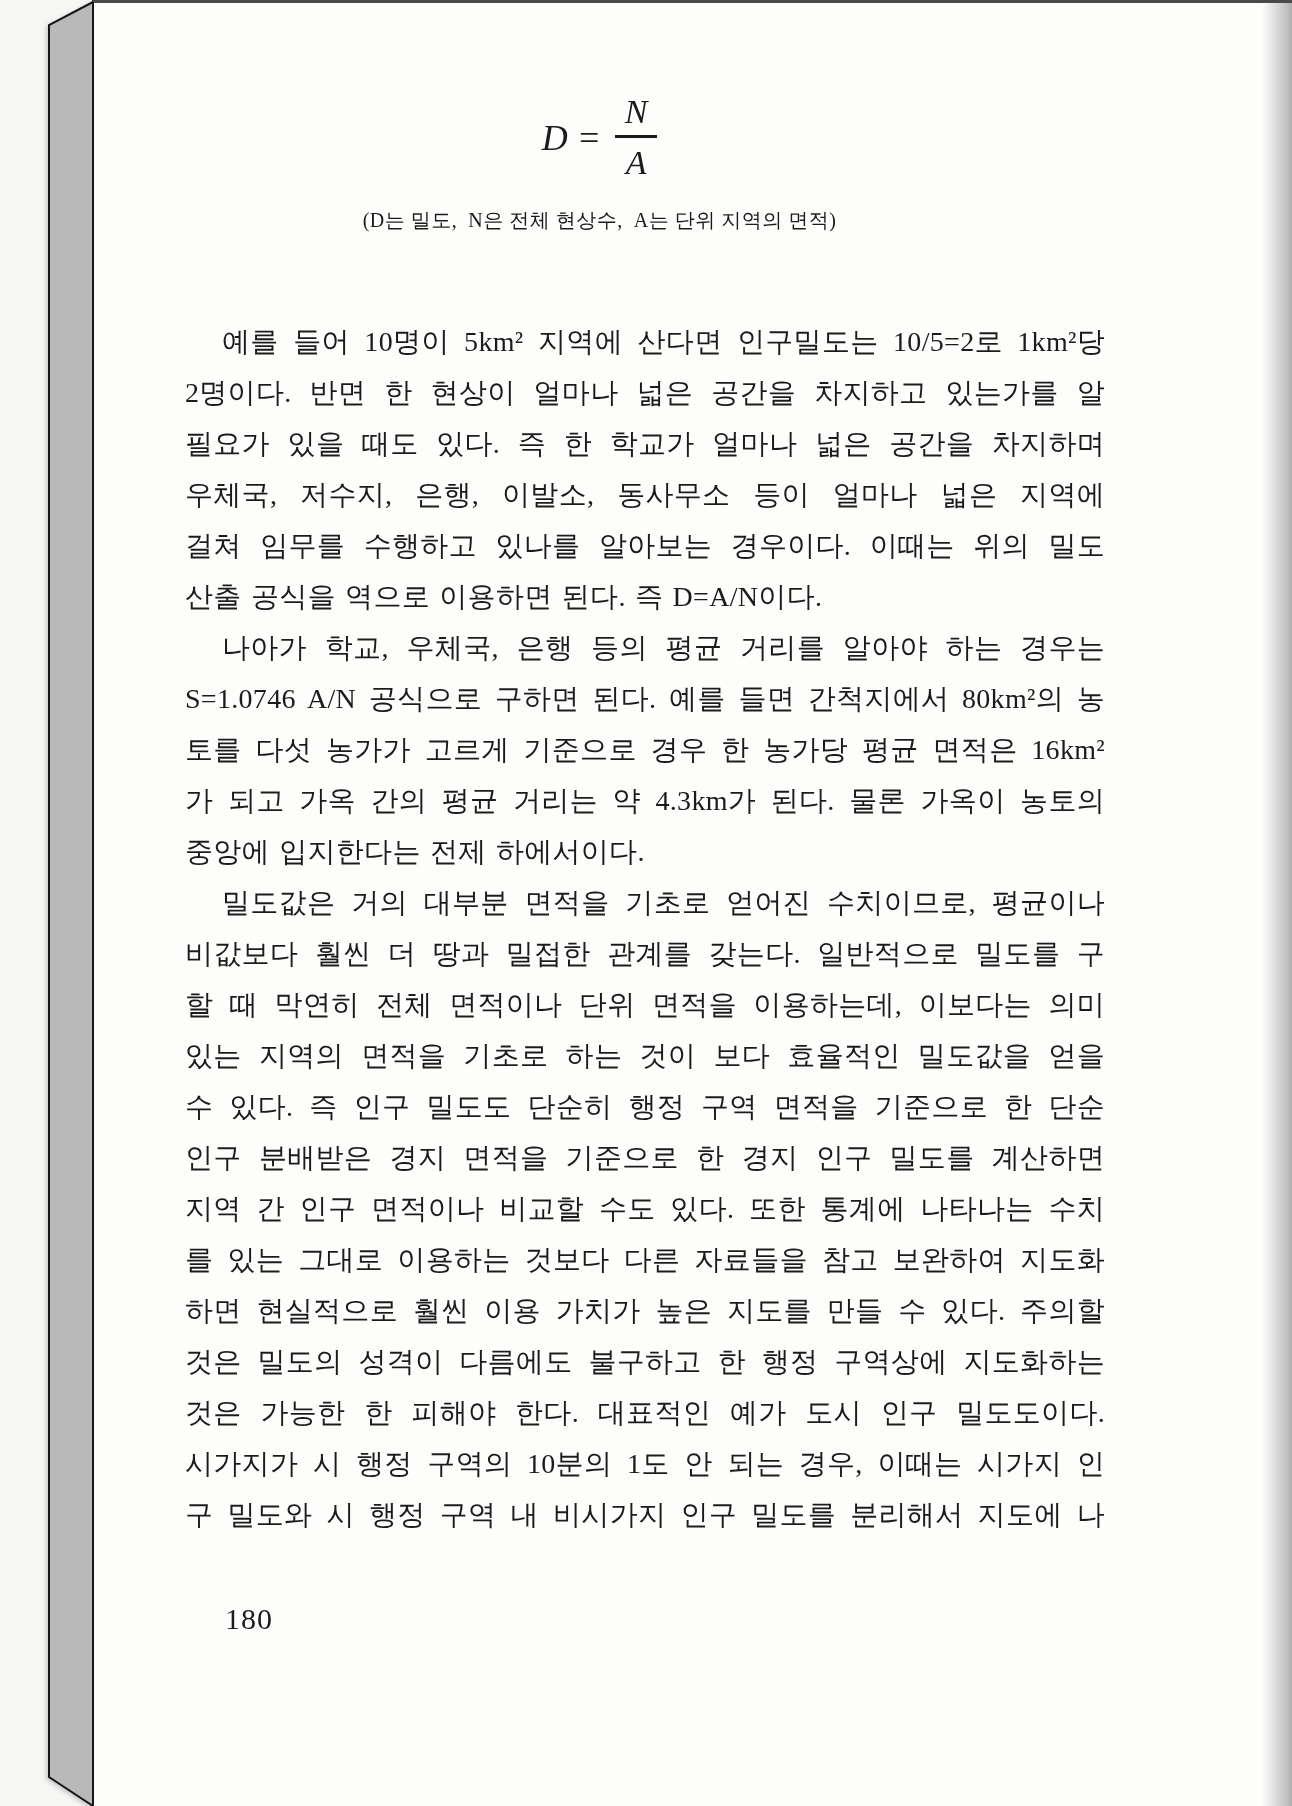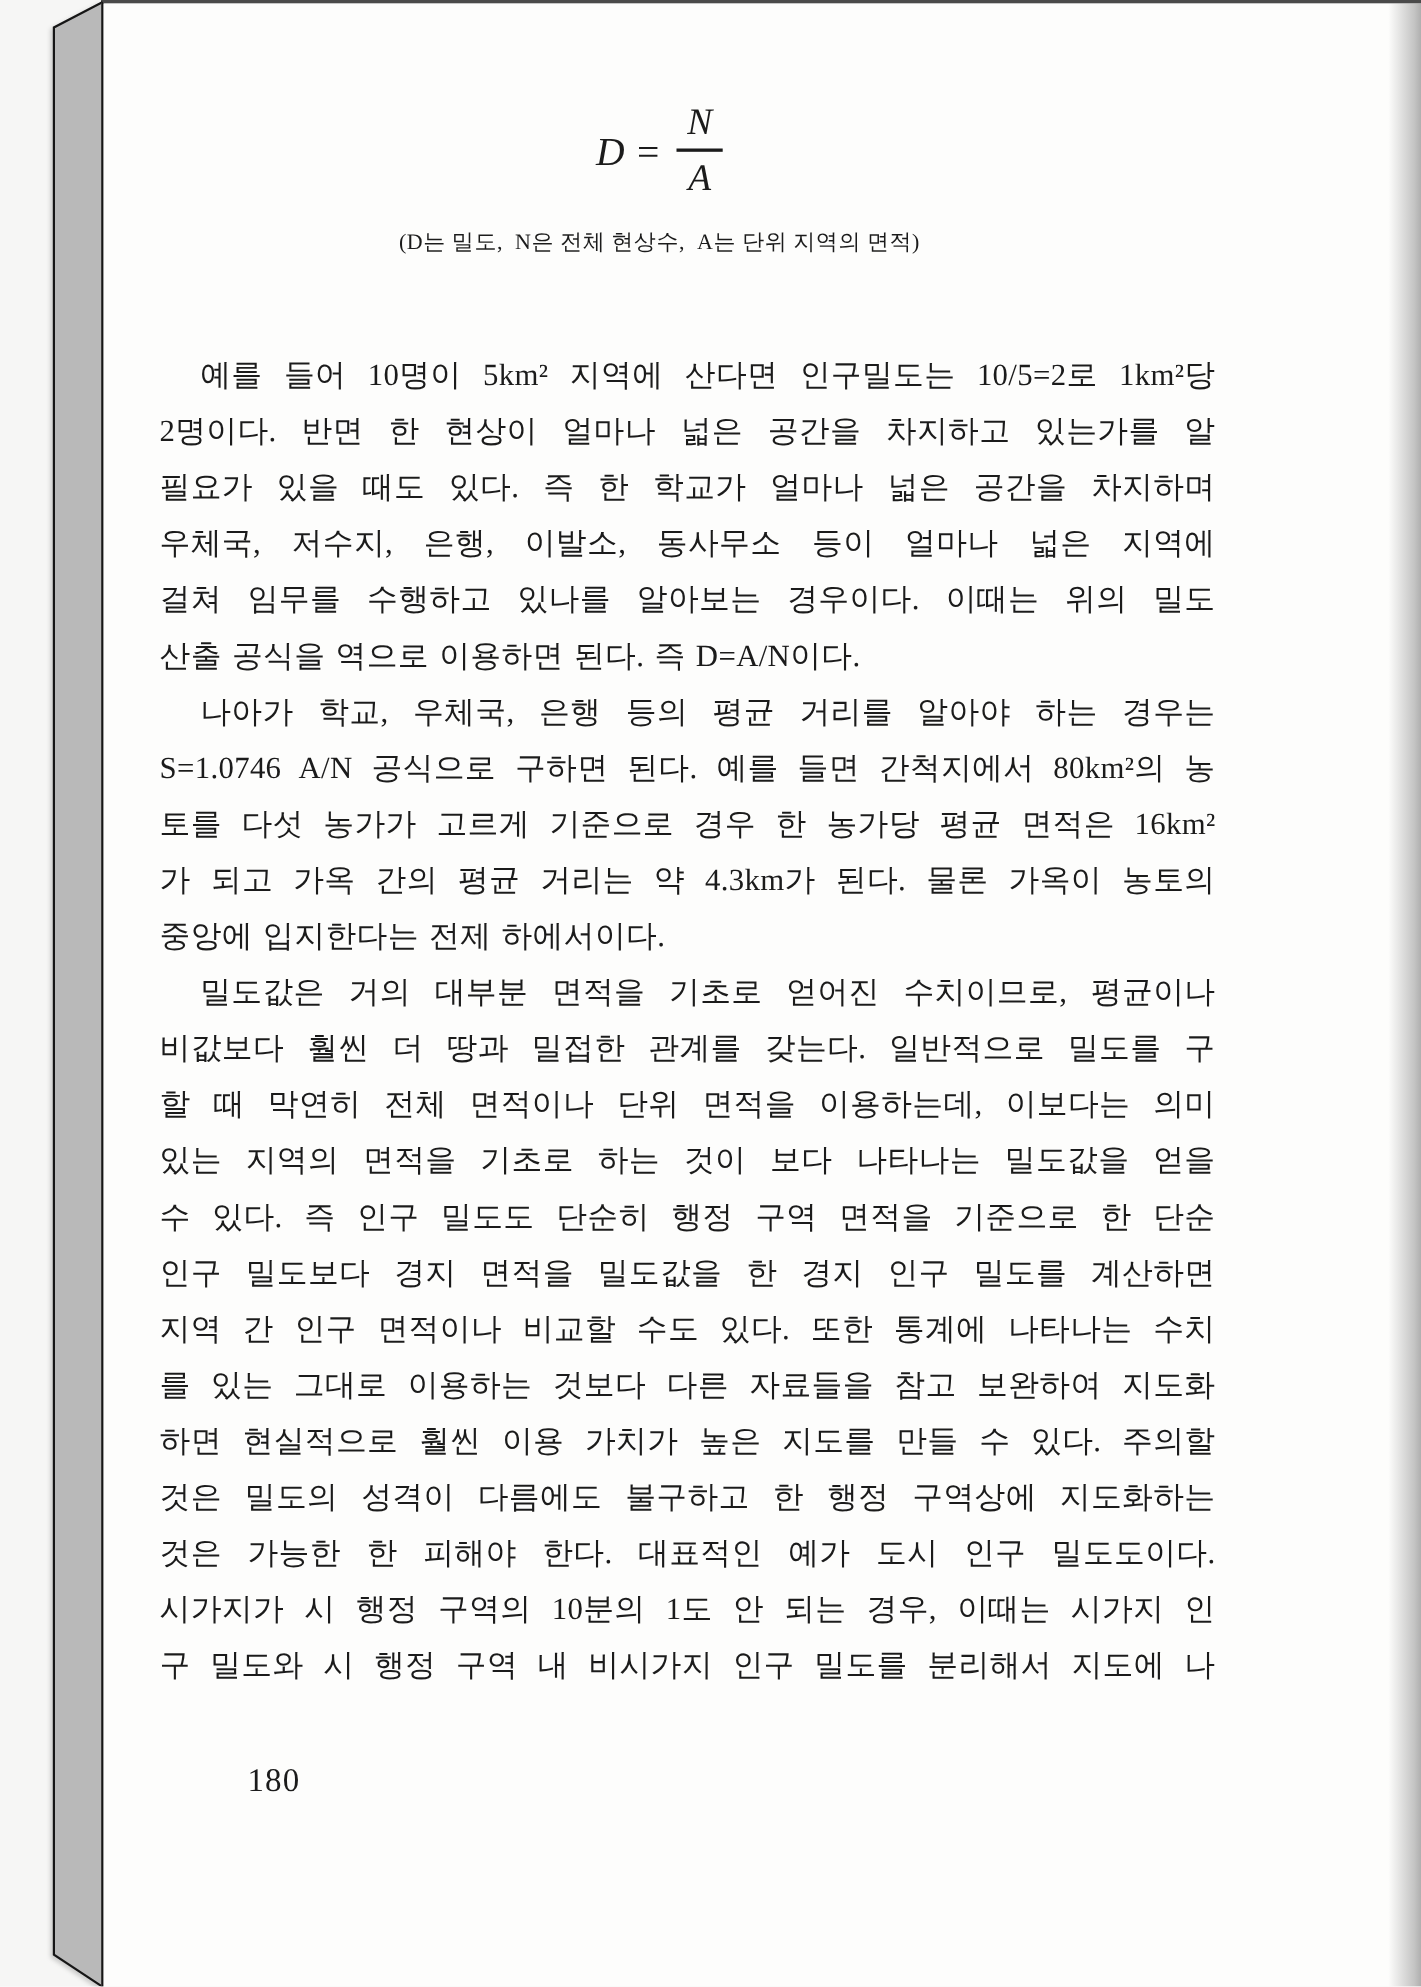--- a/index.html
+++ b/index.html
@@ -39,21 +39,21 @@
   .frac .num{padding:0 4px 6px 4px;}
   .frac .bar{width:42px;border-top:3px solid #1b1b1b;}
   .frac .den{padding:8px 4px 0 4px;}
   .caption{
     margin-top:22px;
     font-size:20px;line-height:36px;
     white-space:pre-wrap;
     letter-spacing:0.5px;
   }
   
-  .bodytext{margin:78px 187px 0 51px;}
+  .bodytext{margin:78px 187px 0 91px;}
   .para{margin:0;}
   .line{
     font-size:28px;
     line-height:51px;
     letter-spacing:0.3px;
     word-spacing:2px;
   }
   .line.just{text-align:justify;text-align-last:justify;}
   .line.first{text-indent:37px;}
   .page-number{
@@ -97,23 +97,23 @@
           <div class="line first just">나아가 학교, 우체국, 은행 등의 평균 거리를 알아야 하는 경우는</div>
           <div class="line just">S=1.0746 A/N 공식으로 구하면 된다. 예를 들면 간척지에서 80km²의 농</div>
           <div class="line just">토를 다섯 농가가 고르게 기준으로 경우 한 농가당 평균 면적은 16km²</div>
           <div class="line just">가 되고 가옥 간의 평균 거리는 약 4.3km가 된다. 물론 가옥이 농토의</div>
           <div class="line">중앙에 입지한다는 전제 하에서이다.</div>
         </div>
         <div class="para">
           <div class="line first just">밀도값은 거의 대부분 면적을 기초로 얻어진 수치이므로, 평균이나</div>
           <div class="line just">비값보다 훨씬 더 땅과 밀접한 관계를 갖는다. 일반적으로 밀도를 구</div>
           <div class="line just">할 때 막연히 전체 면적이나 단위 면적을 이용하는데, 이보다는 의미</div>
-          <div class="line just">있는 지역의 면적을 기초로 하는 것이 보다 나타나는 밀도값을 얻을</div>
+          <div class="line just">있는 지역의 면적을 기초로 하는 것이 보다 효율적인 밀도값을 얻을</div>
           <div class="line just">수 있다. 즉 인구 밀도도 단순히 행정 구역 면적을 기준으로 한 단순</div>
-          <div class="line just">인구 밀도보다 경지 면적을 밀도값을 한 경지 인구 밀도를 계산하면</div>
+          <div class="line just">인구 분배받은 경지 면적을 기준으로 한 경지 인구 밀도를 계산하면</div>
           <div class="line just">지역 간 인구 면적이나 비교할 수도 있다. 또한 통계에 나타나는 수치</div>
           <div class="line just">를 있는 그대로 이용하는 것보다 다른 자료들을 참고 보완하여 지도화</div>
           <div class="line just">하면 현실적으로 훨씬 이용 가치가 높은 지도를 만들 수 있다. 주의할</div>
           <div class="line just">것은 밀도의 성격이 다름에도 불구하고 한 행정 구역상에 지도화하는</div>
           <div class="line just">것은 가능한 한 피해야 한다. 대표적인 예가 도시 인구 밀도도이다.</div>
           <div class="line just">시가지가 시 행정 구역의 10분의 1도 안 되는 경우, 이때는 시가지 인</div>
           <div class="line just">구 밀도와 시 행정 구역 내 비시가지 인구 밀도를 분리해서 지도에 나</div>
         </div>
       </div>
 

